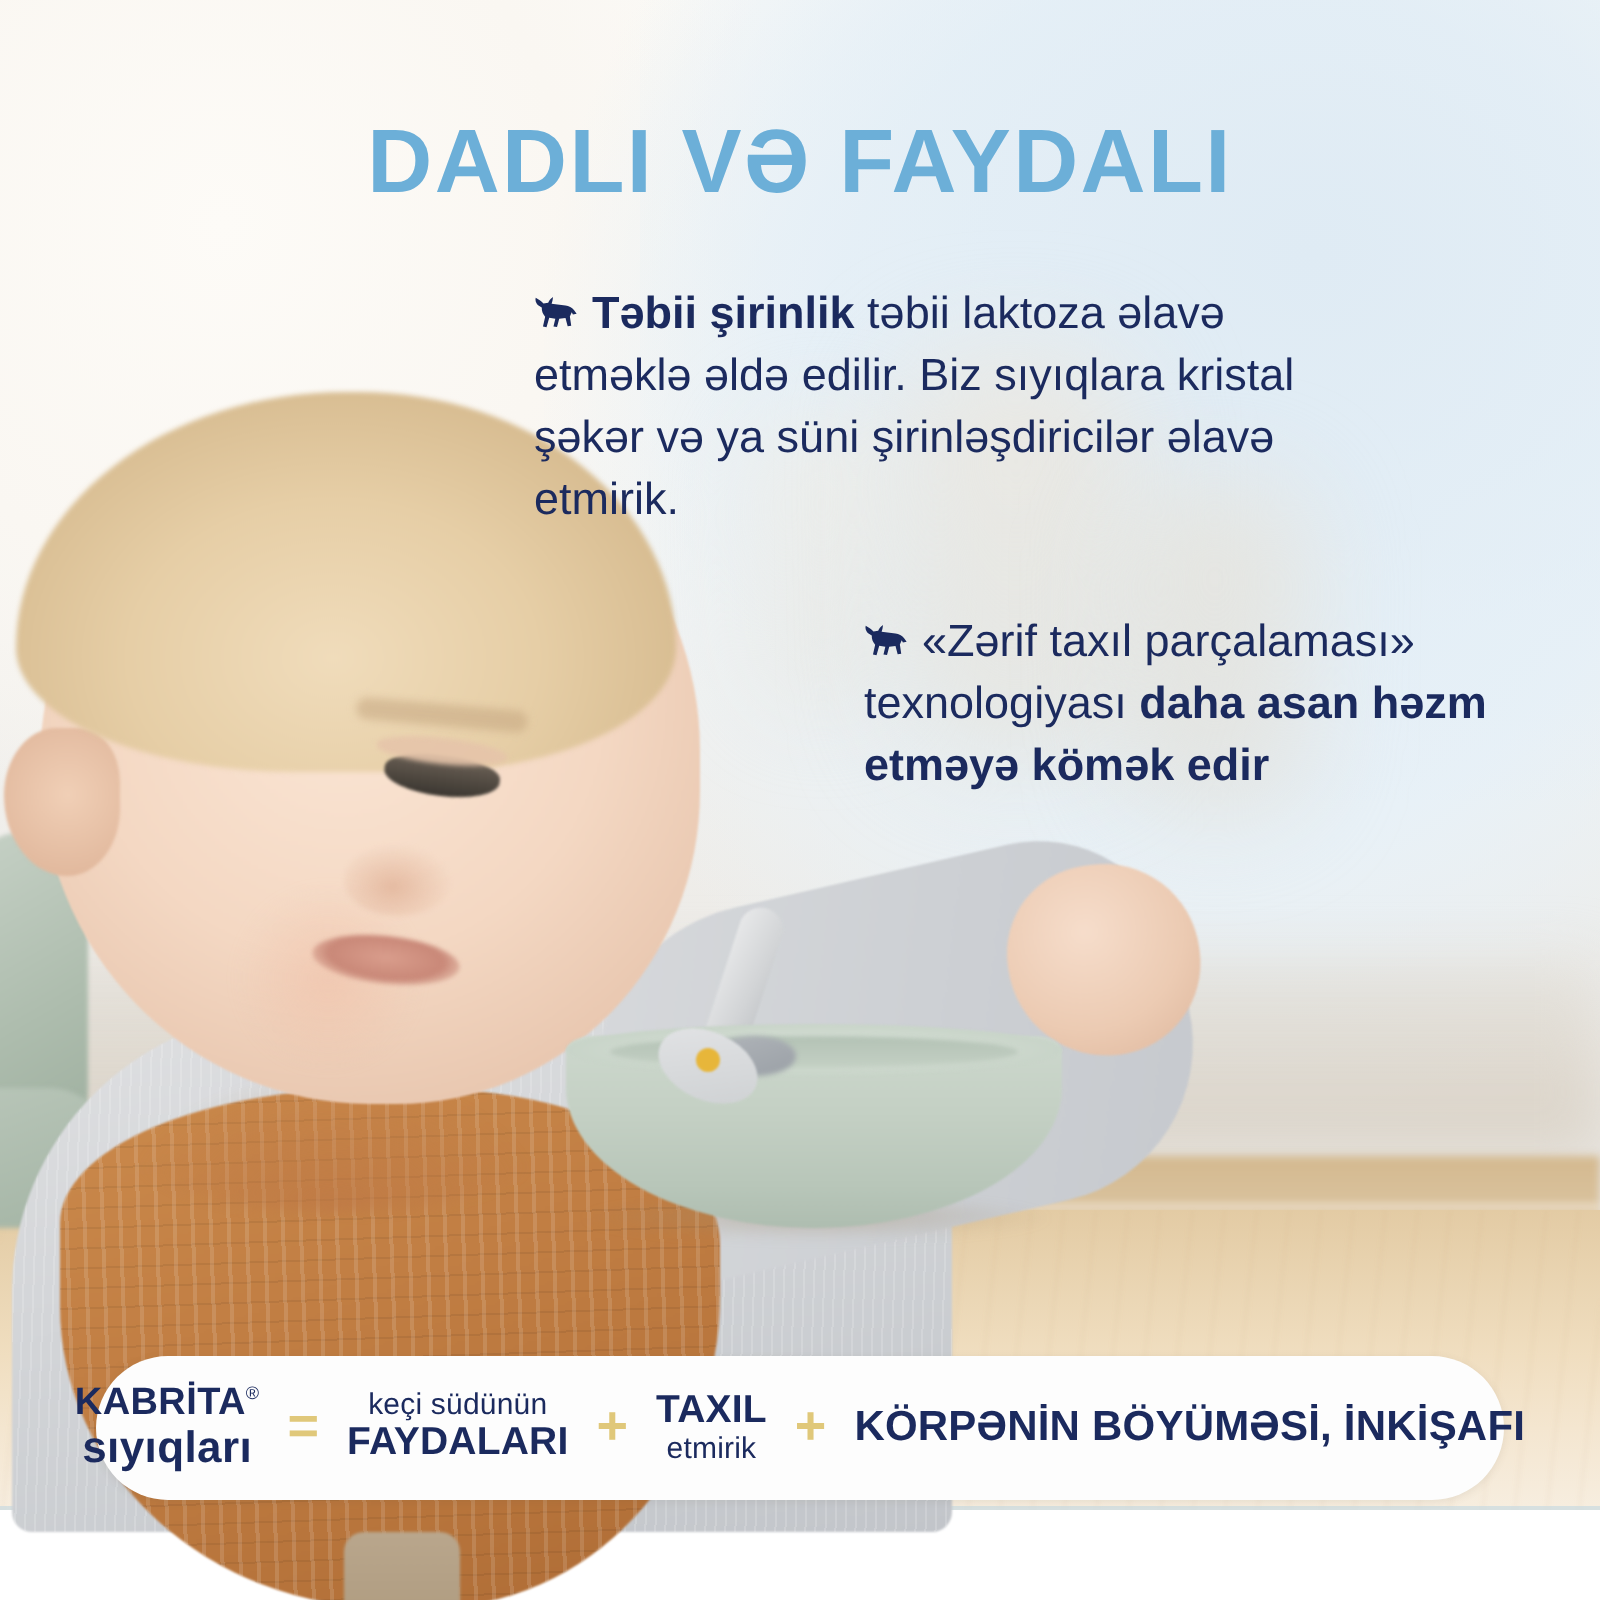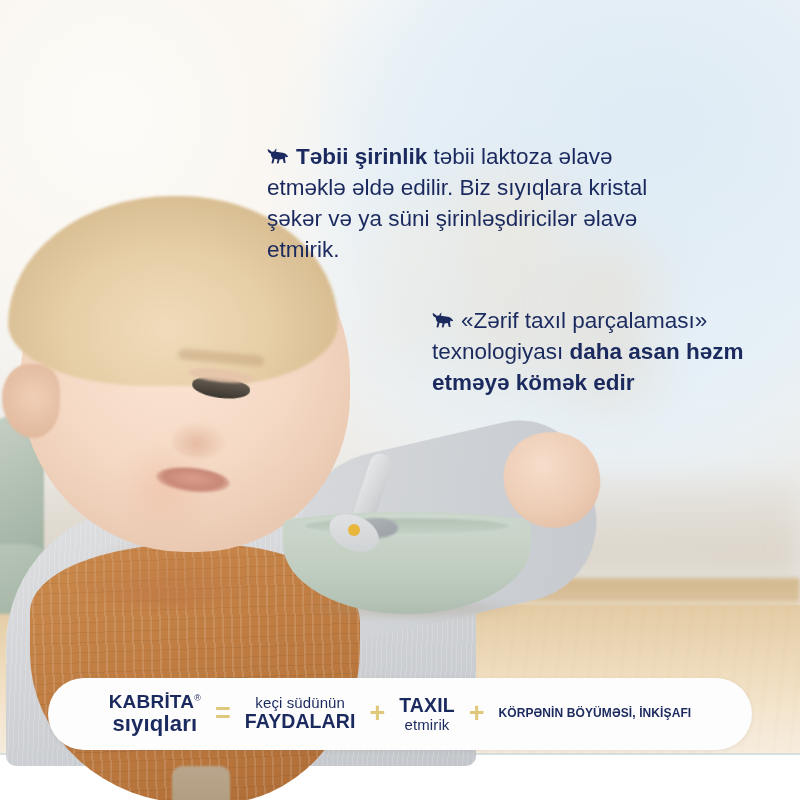--- a/index.html
+++ b/index.html
@@ -300,21 +300,21 @@
   }
   .bn-op{
     color:#e0c87a;
     font-size:27px;
     font-weight:700;
     margin:0 14px;
     line-height:1;
   }
   .l-sm{font-size:15px;font-weight:400;letter-spacing:.1px;}
   .l-lg{font-size:19.5px;font-weight:700;letter-spacing:.1px;}
-  .l-lg2{font-size:12px;font-weight:700;letter-spacing:.1px;}
+  .l-lg2{font-size:21px;font-weight:700;letter-spacing:.1px;}
   .l-sm2{font-size:14px;font-weight:400;}
   .reg{
     font-size:9px;
     vertical-align:super;
     font-weight:400;
   }
   .bn-kabrita{font-size:19px;font-weight:700;letter-spacing:.2px;}
   .bn-kabrita2{font-size:22px;font-weight:700;letter-spacing:.2px;}
 </style>
 </head>
@@ -363,20 +363,21 @@
 
   <div class="bowl-shadow"></div>
   <div class="spoon-handle"></div>
   <div class="bowl"></div>
   <div class="bowl-rim"></div>
   <div class="bowl-inner"></div>
   <div class="food-blob"></div>
   <div class="spoon-bowl"></div>
   <div class="food-bit"></div>
 
+  <div class="headline">DADLI VƏ FAYDALI</div>
 
   <div class="block block-1">
     <span class="goat">
       <svg viewBox="0 0 26 20" width="22" height="17" aria-hidden="true">
         <path fill="#1b2a5e" d="M2.2 5.2 C1.1 4.0 0.6 2.4 1.0 1.0 C2.6 1.9 4.3 3.0 5.6 4.4 L8.4 4.0 C9.0 2.6 9.9 1.4 11.2 0.6 C11.1 2.0 10.9 3.3 10.4 4.5 L18.6 5.6 C20.6 5.9 22.4 6.8 23.6 8.3 L25.2 10.4 L23.0 10.9 L22.3 9.6 L21.2 12.0 L22.0 17.6 L19.9 17.8 L18.6 12.9 L14.9 13.4 L13.6 18.2 L11.5 18.0 L12.6 13.4 L9.0 12.8 L7.4 18.4 L5.3 18.0 L6.6 12.2 C5.2 10.7 4.5 8.8 4.6 6.8 Z"></path>
       </svg>
     </span><b>Təbii şirinlik</b><span> təbii laktoza əlavə etməklə əldə edilir. Biz sıyıqlara kristal şəkər və ya süni şirinləşdiricilər əlavə etmirik.</span>
   </div>
 
   <div class="block block-2">

